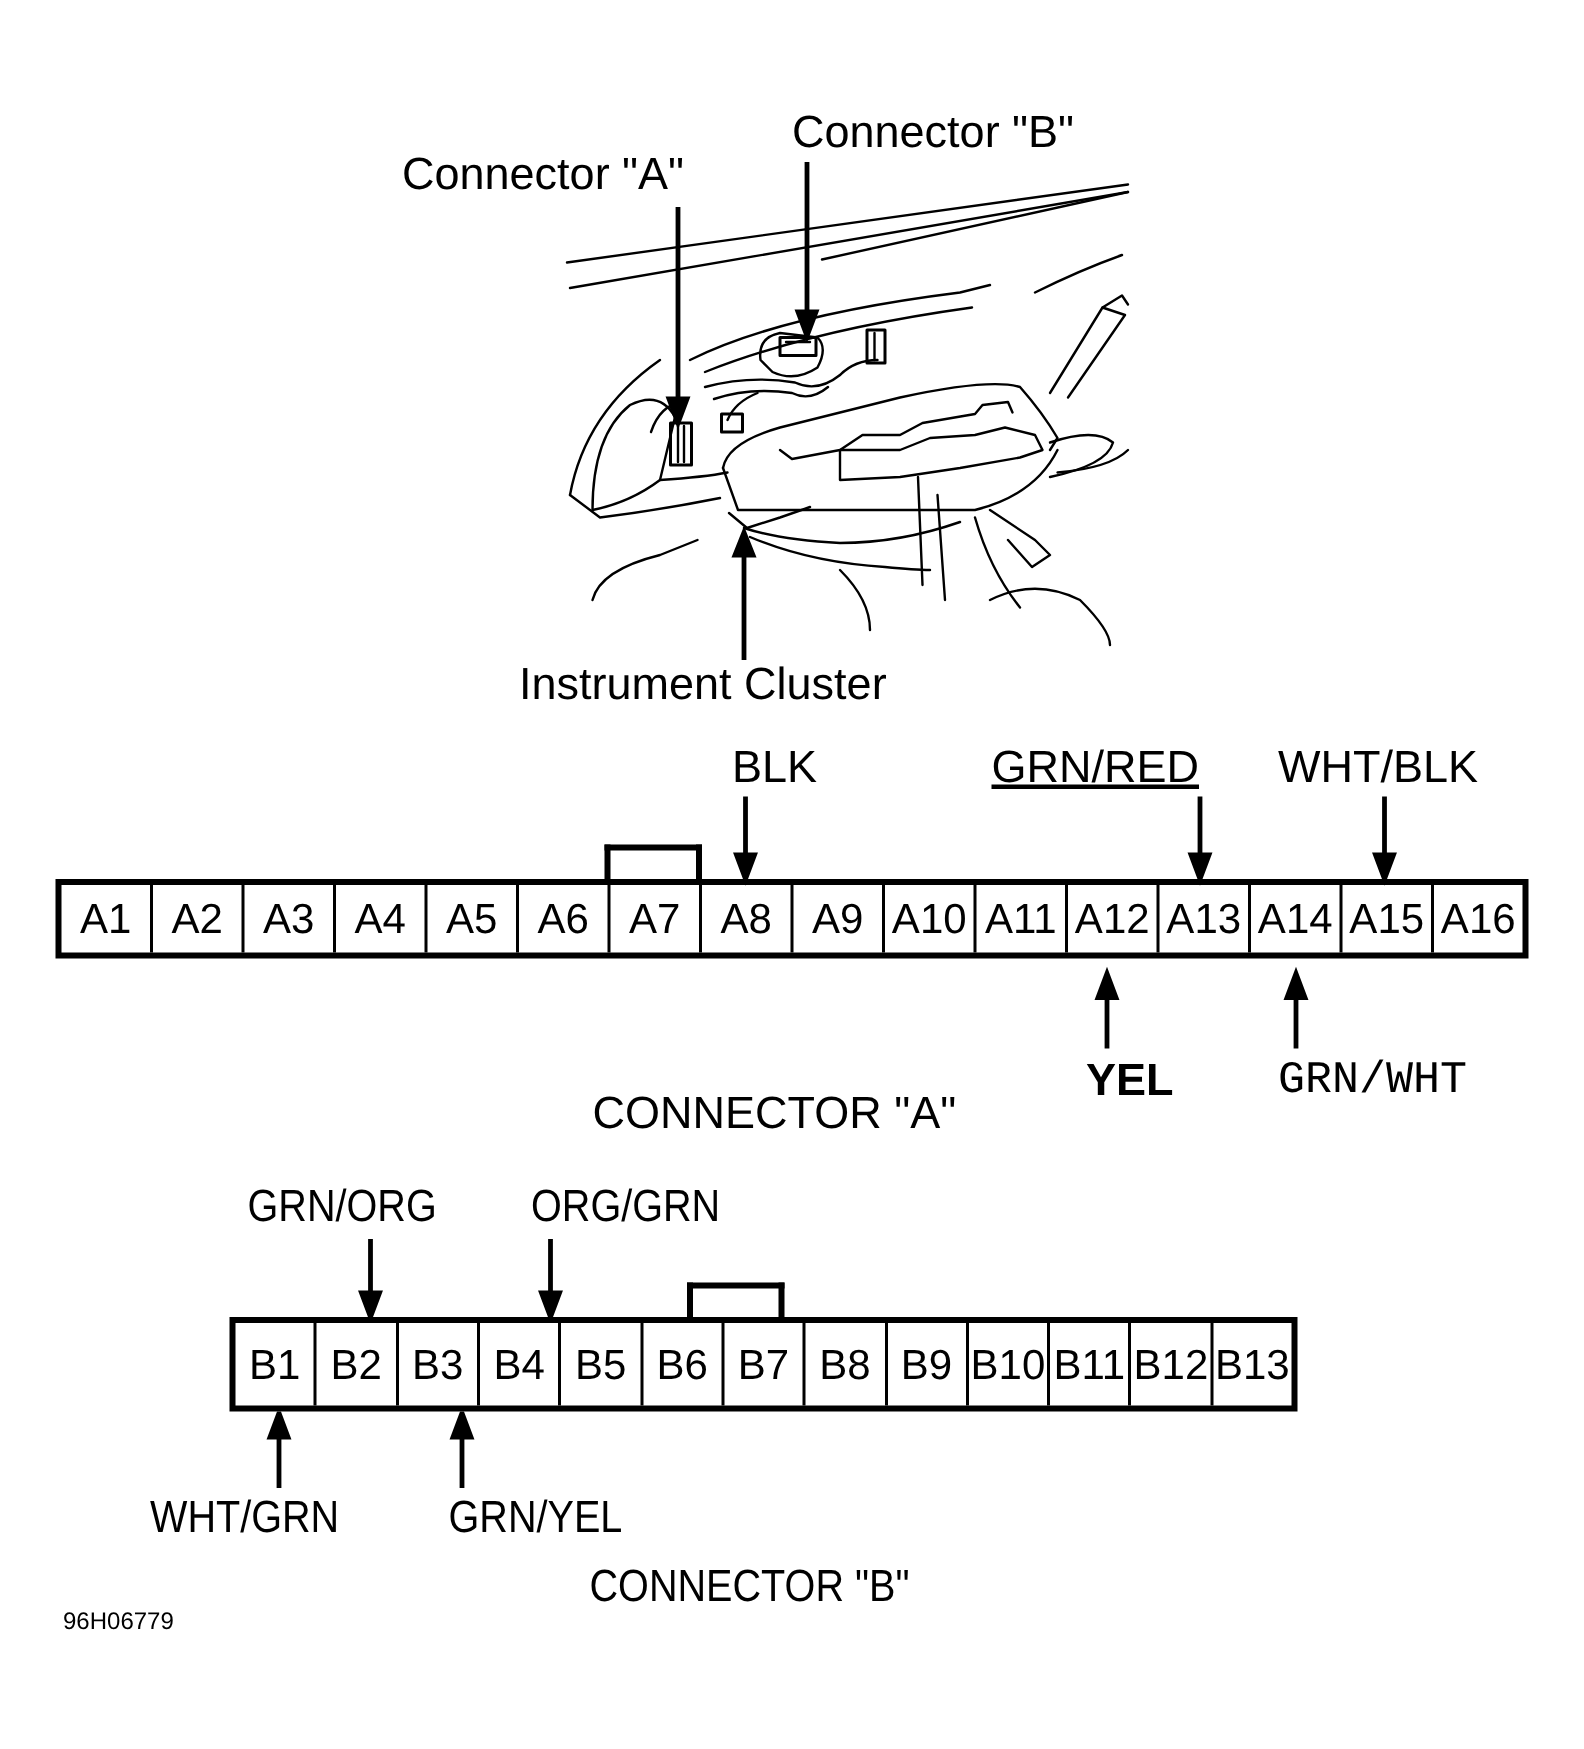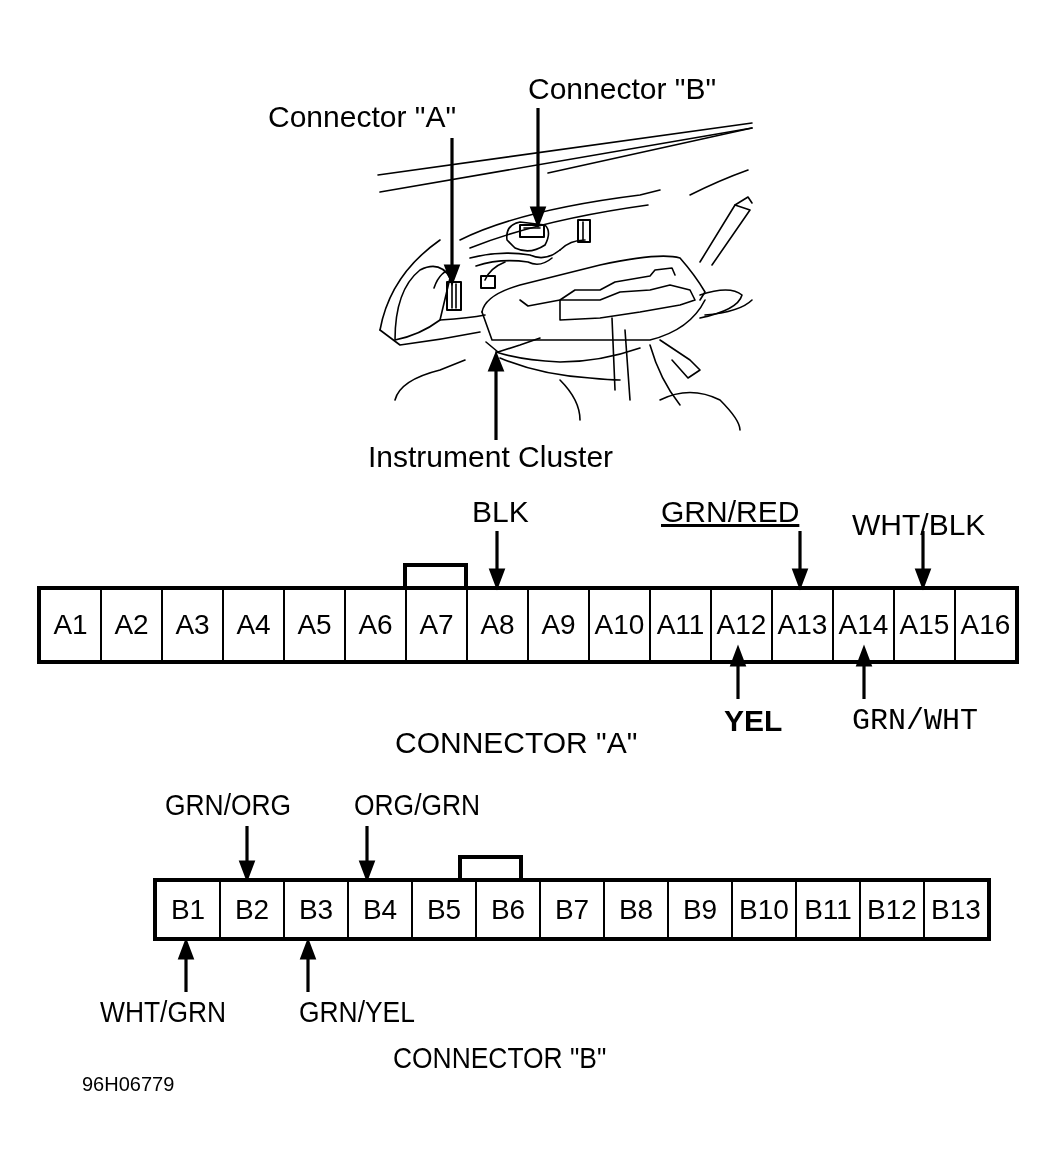--- a/index.html
+++ b/index.html
@@ -7,21 +7,21 @@
          font-family: "Liberation Sans", sans-serif; color: #000; }
   .lbl { position: absolute; font-size: 30px; white-space: nowrap; line-height: 1; }
   .lbl-narrow { position: absolute; font-size: 30px; white-space: nowrap; line-height: 1; transform: scaleX(0.88); transform-origin: left top; }
   .conn { position: absolute; display: flex; border: 4px solid #000; background: #fff; box-sizing: border-box; }
   .pin { flex: 1; border-right: 2px solid #000; display: flex; align-items: center; justify-content: center;
          font-size: 28px; box-sizing: border-box; }
   .pin:last-child { border-right: none; }
   .connB .pin { font-size: 28px; }
   .key { position: absolute; border: 4px solid #000; border-bottom: none; background: #fff; box-sizing: border-box; }
   svg { position: absolute; left: 0; top: 0; }
-  .small { position: absolute; font-size: 20px; margin-left: 40px; }
+  .small { position: absolute; font-size: 16px; }
 </style>
 </head>
 <body>
 
 <svg width="1056" height="480" viewBox="0 0 1056 480">
   <g fill="none" stroke="#000" stroke-width="1.6" stroke-linecap="round" stroke-linejoin="round">
 
     <path d="M378 175 L752 123"></path>
     <path d="M380 192 L752 128"></path>
     <path d="M548 173 L752 128"></path>
@@ -80,24 +80,24 @@
     <polygon points="446,266 458,266 452,282"></polygon>
     <line x1="538" y1="108" x2="538" y2="210"></line>
     <polygon points="532,208 544,208 538,224"></polygon>
     <line x1="496" y1="440" x2="496" y2="368"></line>
     <polygon points="490,370 502,370 496,355"></polygon>
   </g>
 </svg>
 
 <div class="lbl" style="left:268px; top:102px;">Connector "A"</div>
 <div class="lbl" style="left:528px; top:74px;">Connector "B"</div>
-<div class="lbl" style="left:368px; top:442px;">Instrument Cluster</div>
+<div class="lbl" style="left:346px; top:442px;">Instrument Cluster</div>
 
 <div class="key" style="left:403px; top:563px; width:65px; height:26px;"></div>
-<div class="conn connA" style="left:37px; top:586px; width:982px; height:78px;">
+<div class="conn connA" style="left:37px; top:586px; width:982px; height:53px;">
   <div class="pin">A1</div>
   <div class="pin">A2</div>
   <div class="pin">A3</div>
   <div class="pin">A4</div>
   <div class="pin">A5</div>
   <div class="pin">A6</div>
   <div class="pin">A7</div>
   <div class="pin">A8</div>
   <div class="pin">A9</div>
   <div class="pin">A10</div>
@@ -127,29 +127,29 @@
       <polygon points="241,862 253,862 247,878"></polygon>
     <line x1="367" y1="826" x2="367" y2="864"></line>
       <polygon points="361,862 373,862 367,878"></polygon>
     <line x1="186" y1="992" x2="186" y2="956"></line>
       <polygon points="180,958 192,958 186,942"></polygon>
     <line x1="308" y1="992" x2="308" y2="956"></line>
       <polygon points="302,958 314,958 308,942"></polygon>
   </g>
 </svg>
 
-<div class="lbl" style="left:472px; top:497px;">BLK</div>
+<div class="lbl" style="left:488px; top:497px;">BLK</div>
 <div class="lbl" style="left:661px; top:497px;text-decoration:underline;">GRN/RED</div>
-<div class="lbl" style="left:852px; top:497px;margin-top:13px;">WHT/BLK</div>
+<div class="lbl" style="left:852px; top:497px;">WHT/BLK</div>
 <div class="lbl" style="left:724px; top:706px;font-weight:bold;">YEL</div>
 <div class="lbl" style="left:852px; top:706px;font-family:Liberation Mono, monospace;">GRN/WHT</div>
 <div class="lbl" style="left:395px; top:728px;">CONNECTOR "A"</div>
 
 <div class="key" style="left:458px; top:855px; width:65px; height:26px;"></div>
-<div class="conn connB" style="left:153px; top:878px; width:838px; height:63px;">
+<div class="conn connB" style="left:153px; top:878px; width:712px; height:63px;">
   <div class="pin">B1</div>
   <div class="pin">B2</div>
   <div class="pin">B3</div>
   <div class="pin">B4</div>
   <div class="pin">B5</div>
   <div class="pin">B6</div>
   <div class="pin">B7</div>
   <div class="pin">B8</div>
   <div class="pin">B9</div>
   <div class="pin">B10</div>

